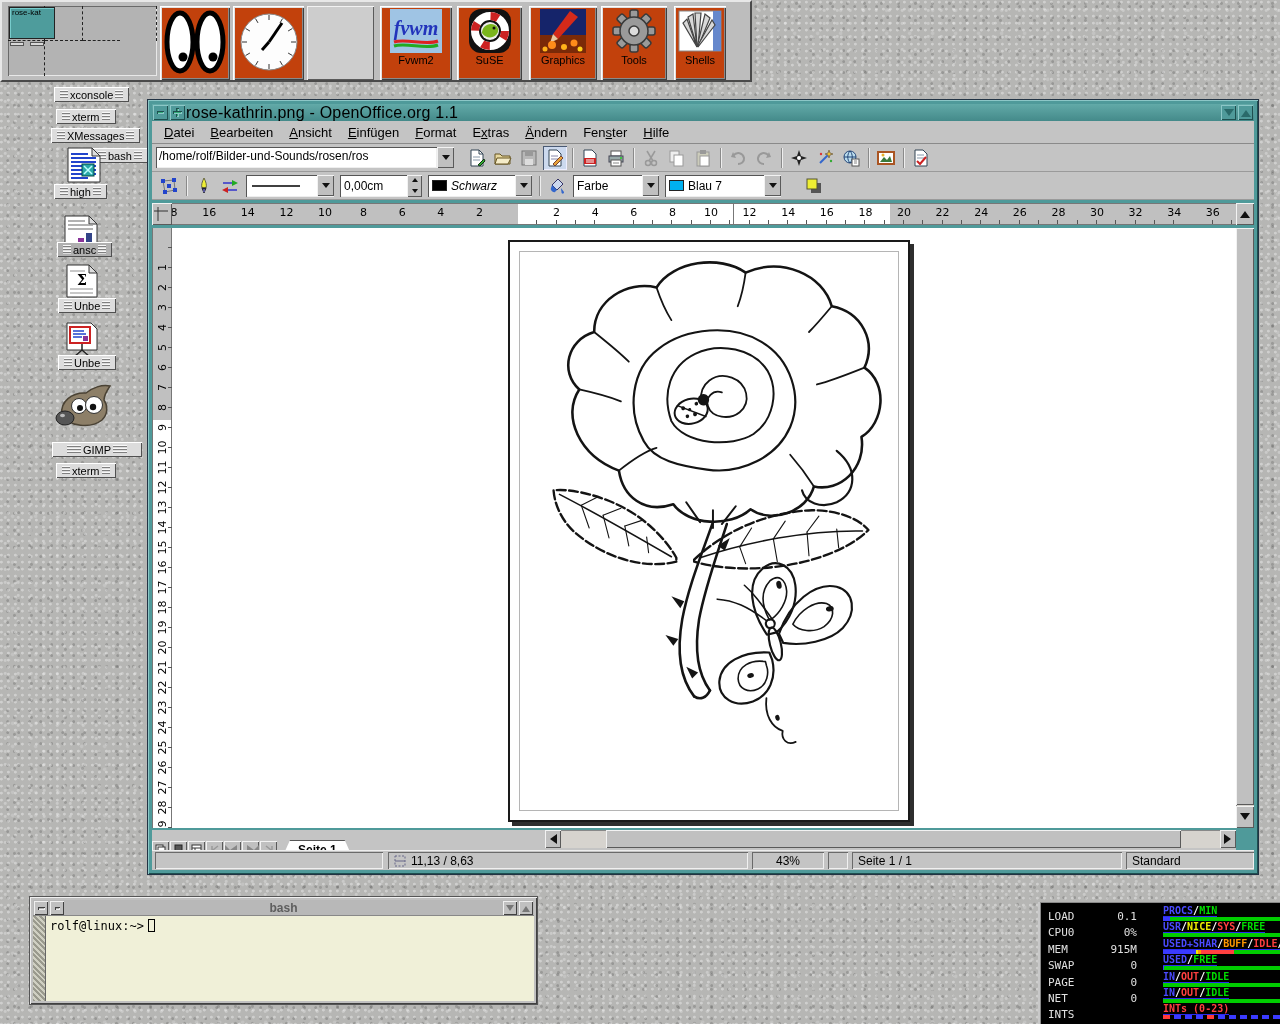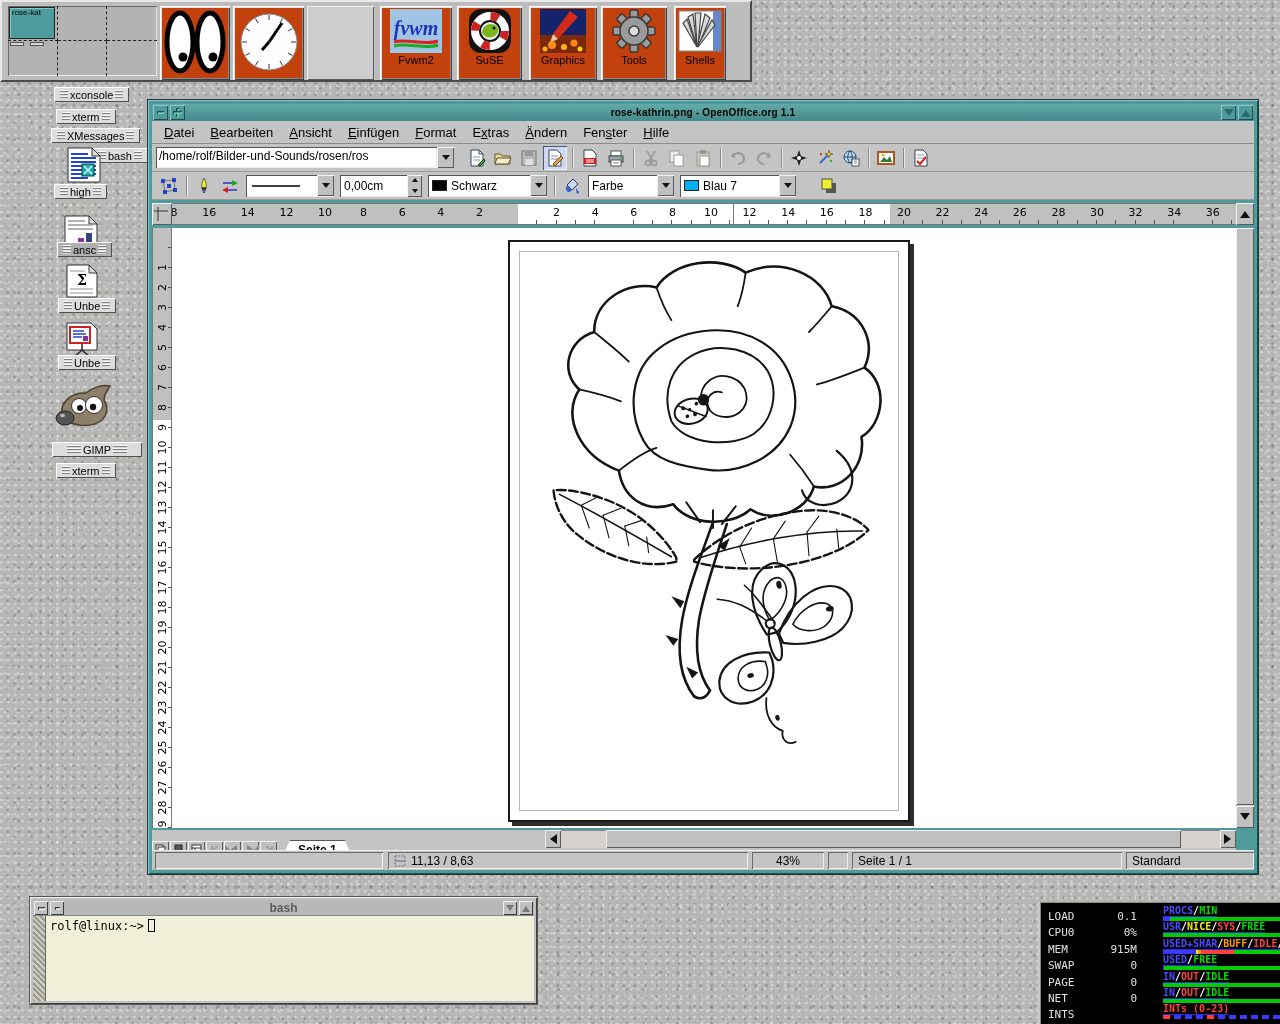--- a/index.html
+++ b/index.html
@@ -15,21 +15,21 @@
       radial-gradient(circle at 55% 45%, rgba(255,255,255,.18) 0 1.2px, transparent 2.4px);
     background-size:7px 7px, 11px 11px, 13px 13px, 17px 17px, 23px 23px;
     position:relative;
   }
   .abs { position:absolute; }
   .raised { background:#c0c0c0; box-shadow: inset 1px 1px 0 #f2f2f2, inset -1px -1px 0 #5a5a5a; }
   .raised2 { background:#c2410c; box-shadow: inset 1px 1px 0 #ffffff, inset 2px 2px 0 #e0e0e0, inset -1px -1px 0 #404040, inset -2px -2px 0 #8a8a8a; }
 
   
   #panel { left:0; top:0; width:752px; height:82px; border:2px solid; border-color:#e8e8e8 #4a4a4a #4a4a4a #e8e8e8; background:#bdbdbd; }
-  #pager { left:6px; top:4px; width:149px; height:70px; background:#b3b3b3; box-shadow: inset 1px 1px 0 #6a6a6a, inset -1px -1px 0 #e8e8e8; display:grid; grid-template-columns:1fr 1fr 1fr; grid-template-rows:1fr 1fr; }
+  #pager { left:6px; top:4px; width:149px; height:70px; background:#b3b3b3; box-shadow: inset 1px 1px 0 #6a6a6a, inset -1px -1px 0 #e8e8e8; display:grid; grid-template-columns:1fr 1fr 1fr 1fr; grid-template-rows:1fr 1fr; }
   .pager-cell { border-right:1px dashed #222; border-bottom:1px dashed #222; position:relative; }
   .pager-cell:nth-child(3n) { border-right:none; }
   .pager-cell:nth-child(n+4) { border-bottom:none; }
   #pager-mini-window { position:absolute; left:1px; top:1px; width:46px; height:32px; background:#4e9c9c; border:1px solid #222; box-shadow: inset 1px 1px 0 #7cc; font-size:8px; color:#000; overflow:hidden; white-space:nowrap; padding-left:2px; }
   .pager-mini-chip { position:absolute; background:#d8d8d8; border:1px solid #555; height:4px; width:14px; }
   .pbtn { top:4px; height:74px; text-align:center; }
   .pbtn svg { display:block; margin:3px auto 0; }
   .pbtn .plabel { font-size:11px; color:#000; margin-top:1px; }
   .icon-tile { display:block; margin:4px auto 0; }
 
@@ -42,21 +42,21 @@
   
   #oo { left:148px; top:100px; width:1110px; height:774px; background:#4f9a9a; box-shadow: inset 1px 1px 0 #8cc7c7, inset -1px -1px 0 #1e4f4f, 0 0 0 1px #234; }
   #oo-titlebar { left:4px; top:4px; width:1102px; height:17px; background:linear-gradient(#62aaa8,#448a8a); display:flex; align-items:center; }
   .tb-btn { width:15px; height:15px; margin:0 1px; background:#4f9a9a; box-shadow: inset 1px 1px 0 #8cc7c7, inset -1px -1px 0 #1e4f4f; display:flex; align-items:center; justify-content:center; font-size:9px; color:#0c2; }
   .tb-glyph-dash { width:7px; height:3px; background:#3a7; box-shadow: inset 1px 1px 0 #1e4f4f, inset -1px -1px 0 #8cc7c7; }
   .tb-glyph-plus { width:9px; height:9px; position:relative; }
   .tb-glyph-plus:before { content:""; position:absolute; left:3px; top:0; width:3px; height:9px; background:#3a7; box-shadow: inset 1px 1px 0 #1e4f4f, inset -1px -1px 0 #8cc7c7; }
   .tb-glyph-plus:after { content:""; position:absolute; left:0; top:3px; width:9px; height:3px; background:#3a7; box-shadow: inset 1px 1px 0 #1e4f4f, inset -1px -1px 0 #8cc7c7; }
   .tb-tri-dn { width:0; height:0; border:5px solid transparent; border-top:7px solid #2a6a6a; margin-top:4px; }
   .tb-tri-up { width:0; height:0; border:5px solid transparent; border-bottom:7px solid #2a6a6a; margin-bottom:4px; }
-  #oo-title-text { flex:1; text-align:center; font-size:10px; font-weight:bold; color:#000; letter-spacing:0.2px; }
+  #oo-title-text { flex:1; font-size:16px; font-weight:normal; color:#000; letter-spacing:0.2px; }
 
   #oo-menubar { left:4px; top:21px; width:1102px; height:23px; background:#c4c4c4; border-bottom:1px solid #8a8a8a; display:flex; align-items:center; padding-left:4px; }
   .menu-item { font-size:13px; color:#000; padding:2px 8px; }
   .menu-item u { text-decoration:underline; }
 
   #oo-funcbar { left:4px; top:44px; width:1102px; height:28px; background:#c4c4c4; border-bottom:1px solid #9a9a9a; display:flex; align-items:center; padding-left:4px; }
   #url-combo { width:298px; height:21px; display:flex; margin-right:10px; }
   #url-input { flex:1; background:#fff; box-shadow: inset 1px 1px 0 #555, inset -1px -1px 0 #eee; font-size:12px; padding:2px 3px; white-space:nowrap; overflow:hidden; color:#000; }
   .combo-btn { width:17px; height:21px; display:flex; align-items:center; justify-content:center; }
   .tri-dn-sm { width:0; height:0; border:4px solid transparent; border-top:5px solid #111; margin-top:4px; }
@@ -604,21 +604,21 @@
       <div class="cv">0,00cm</div>
       <div class="spin-btns raised">
           <div>
             <div class="tri-up-xs"></div>
           </div>
           <div>
             <div class="tri-dn-xs"></div>
           </div>
         </div>
     </div>
-    <div class="combo" style="width:119px;">
+    <div class="combo" style="width:104px;font-style:italic;">
       <div class="cv">
           <span class="swatch" id="line-swatch" style="background: rgb(0, 0, 0);"></span>
           <span>Schwarz</span>
         </div>
       <div class="combo-btn raised">
           <div class="tri-dn-sm"></div>
         </div>
     </div>
     <div class="tsep"></div>
     <div class="tbtn">

